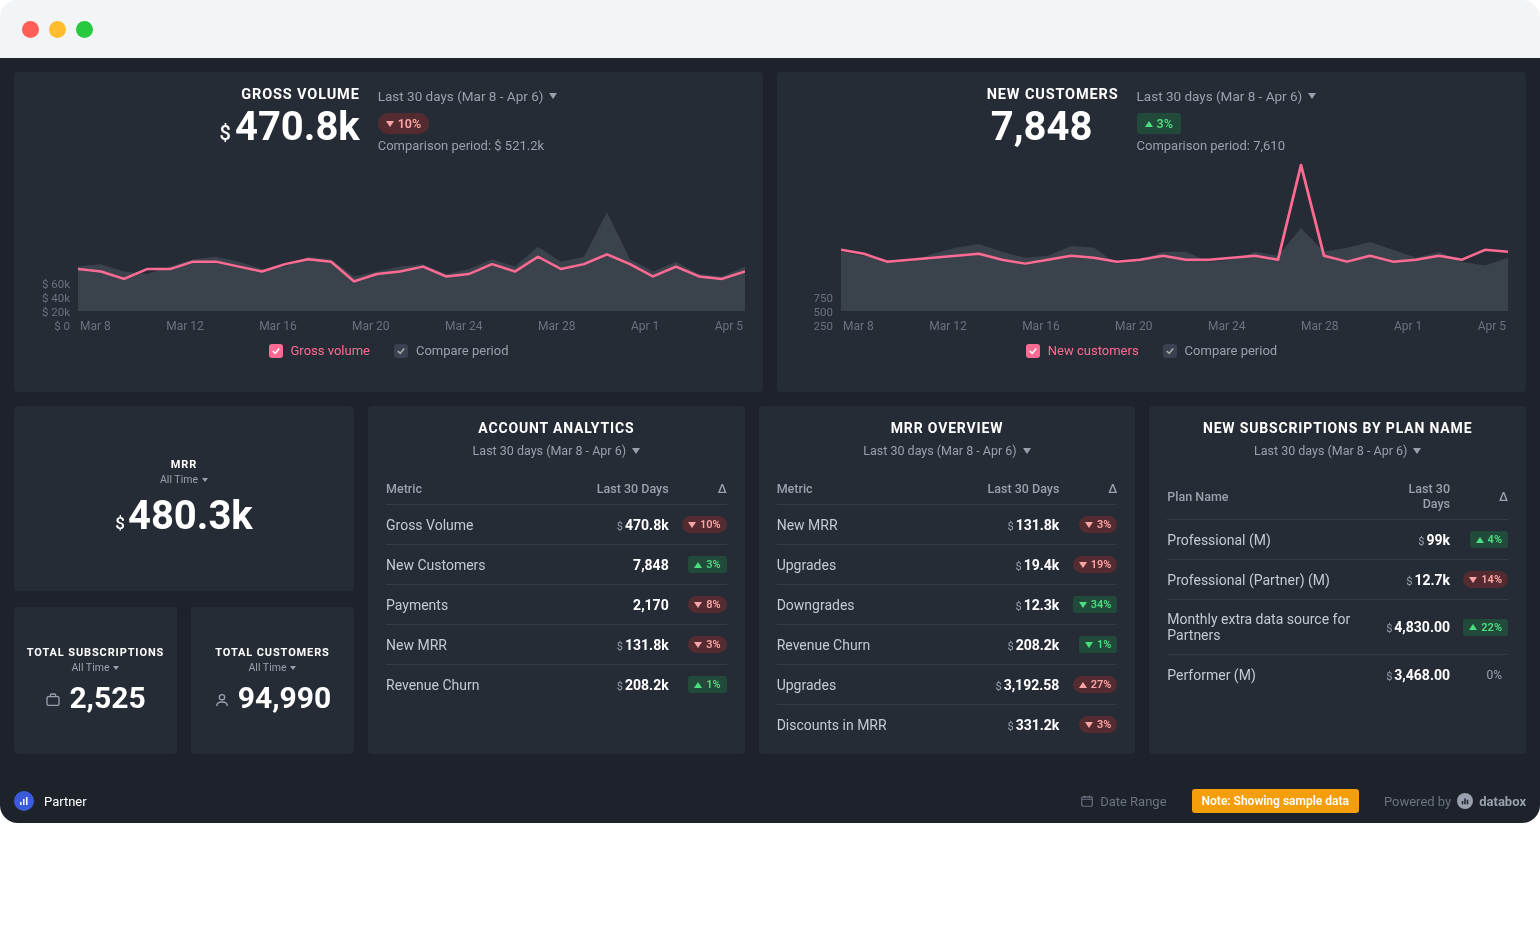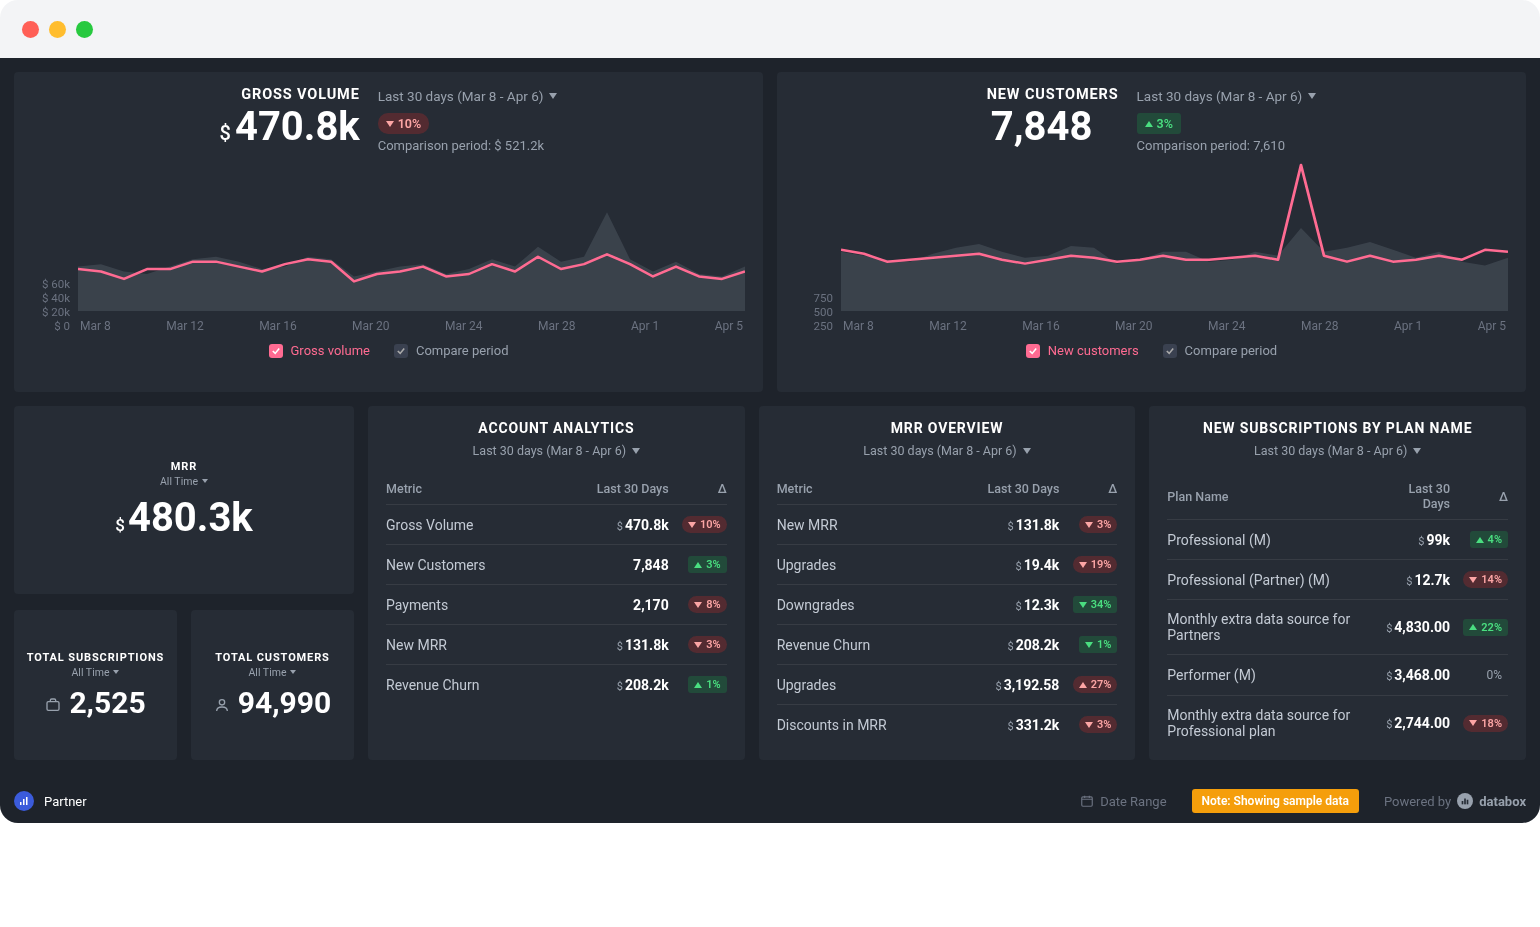--- a/index.html
+++ b/index.html
@@ -580,32 +580,20 @@
                     </span>
                   </div>
                 </td>
               </tr>
               <tr>
                 <td class="name">Performer (M)</td>
                 <td class="num"><span class="val-prefix">$</span><strong>3,468.00</strong></td>
                 <td class="num">
                   <div class="delta-cell">
                     <span class="delta-zero">0%</span>
-                  </div>
-                </td>
-              </tr>
-              <tr>
-                <td class="name">Monthly extra data source for Professional plan</td>
-                <td class="num"><span class="val-prefix">$</span><strong>2,744.00</strong></td>
-                <td class="num">
-                  <div class="delta-cell">
-                    <span class="delta-badge neg">
-                      <span class="arrow-down"></span>
-                      <span>18%</span>
-                    </span>
                   </div>
                 </td>
               </tr>
             </tbody>
         </table>
       </div>
     </div>
 
     <div class="footer">
       <div class="footer-left">

